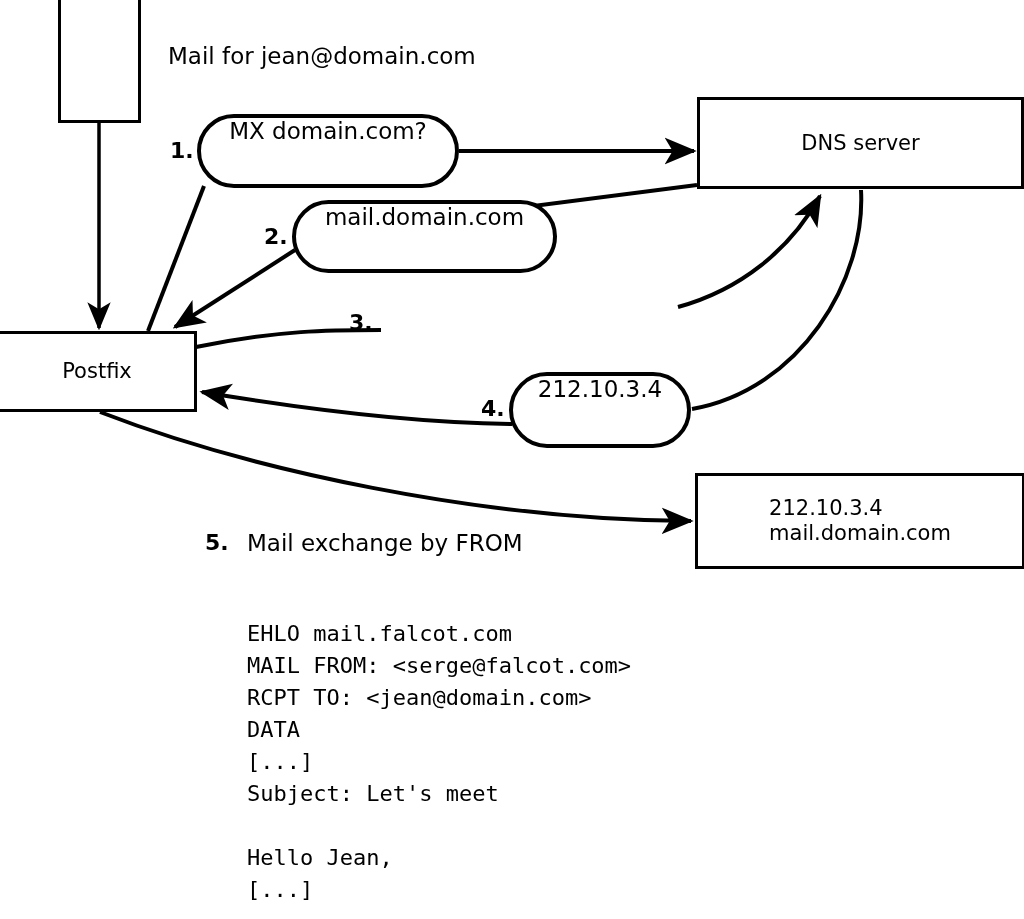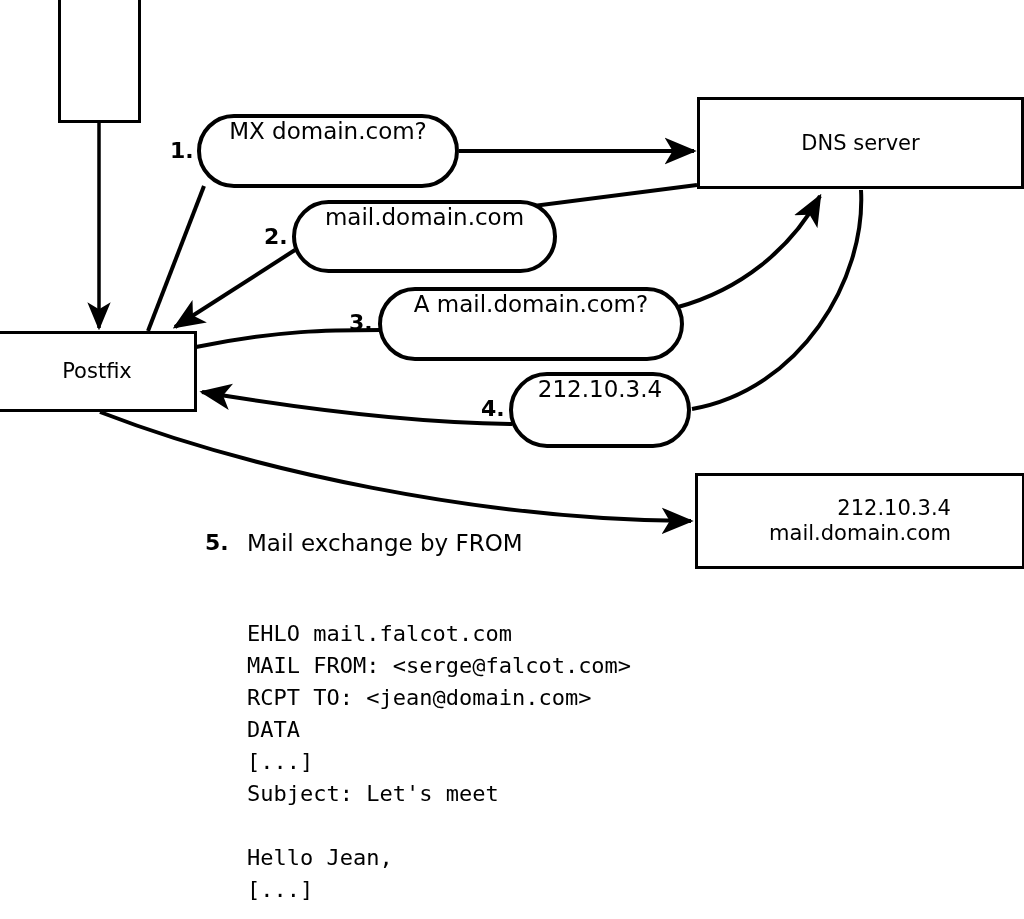--- a/index.html
+++ b/index.html
@@ -30,21 +30,21 @@
 
   
   .node-box {
     position: absolute;
     box-sizing: border-box;
     background: #ffffff;
     border: 3px solid #000000;
     display: flex;
     align-items: center;
     justify-content: center;
-    text-align: right;
+    text-align: left;
     font-size: 21px;
     line-height: 1.18;
     z-index: 3;
   }
   .node-box .node-label { white-space: pre-line; }
 
   #box-client   { left: 58px;  top: -4px;  width: 83px;  height: 127px; }
   #box-postfix  { left: -3px;  top: 331px; width: 200px; height: 81px;  }
   #box-dns      { left: 697px; top: 97px;  width: 327px; height: 92px;  }
   #box-target   { left: 695px; top: 473px; width: 330px; height: 96px;  }
@@ -154,34 +154,32 @@
   </div>
 
   <div class="pill" id="pill-1">
     <span>MX domain.com?</span>
   </div>
 
   <div class="pill" id="pill-2">
     <span>mail.domain.com</span>
   </div>
 
-  <div class="pill" id="pill-3">
-    <span>A mail.domain.com?</span>
-  </div>
 
   <div class="pill" id="pill-4">
     <span>212.10.3.4</span>
   </div>
 
   <span class="step-num" id="step-1">1.</span>
   <span class="step-num" id="step-2">2.</span>
   <span class="step-num" id="step-3">3.</span>
   <span class="step-num" id="step-4">4.</span>
   <span class="step-num" id="step-5">5.</span>
 
+  <span class="free-text" id="caption-mailfor">Mail for jean@domain.com</span>
 
   <span class="free-text" id="label-smtp">Mail exchange by FROM</span>
 
   <pre id="smtp-transcript">EHLO mail.falcot.com
 MAIL FROM: &lt;serge@falcot.com&gt;
 RCPT TO: &lt;jean@domain.com&gt;
 DATA
 [...]
 Subject: Let's meet
 

